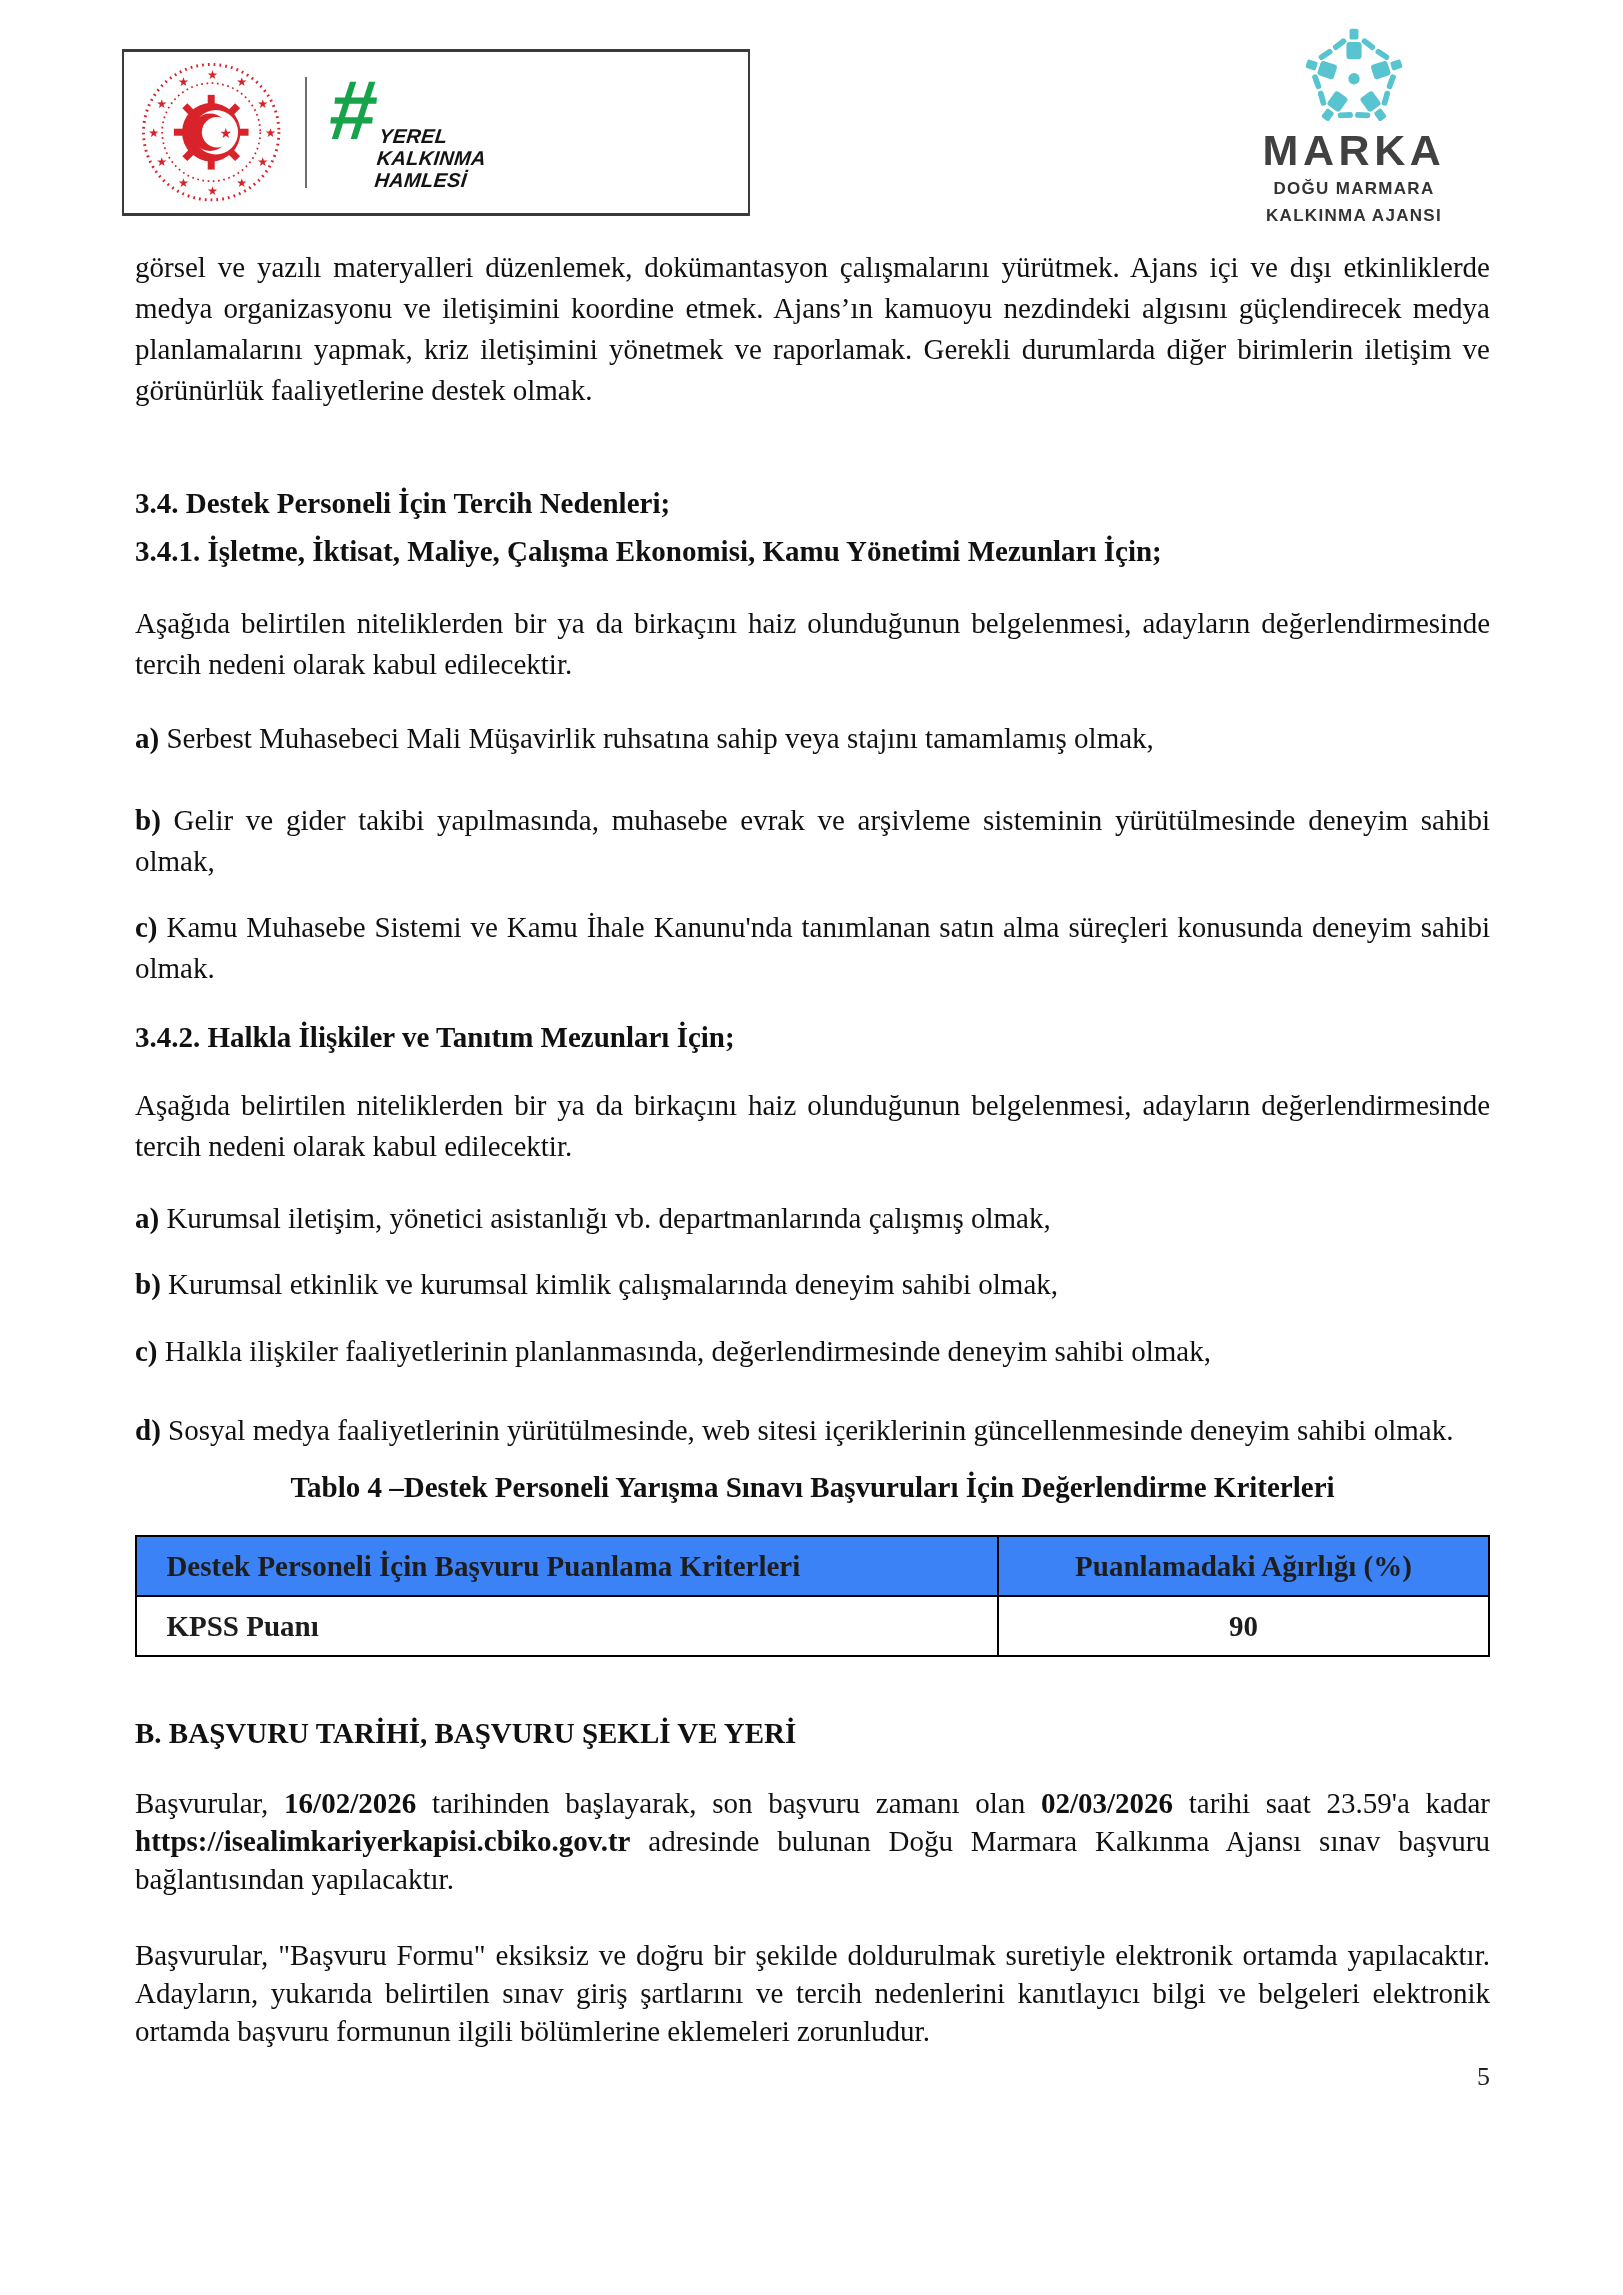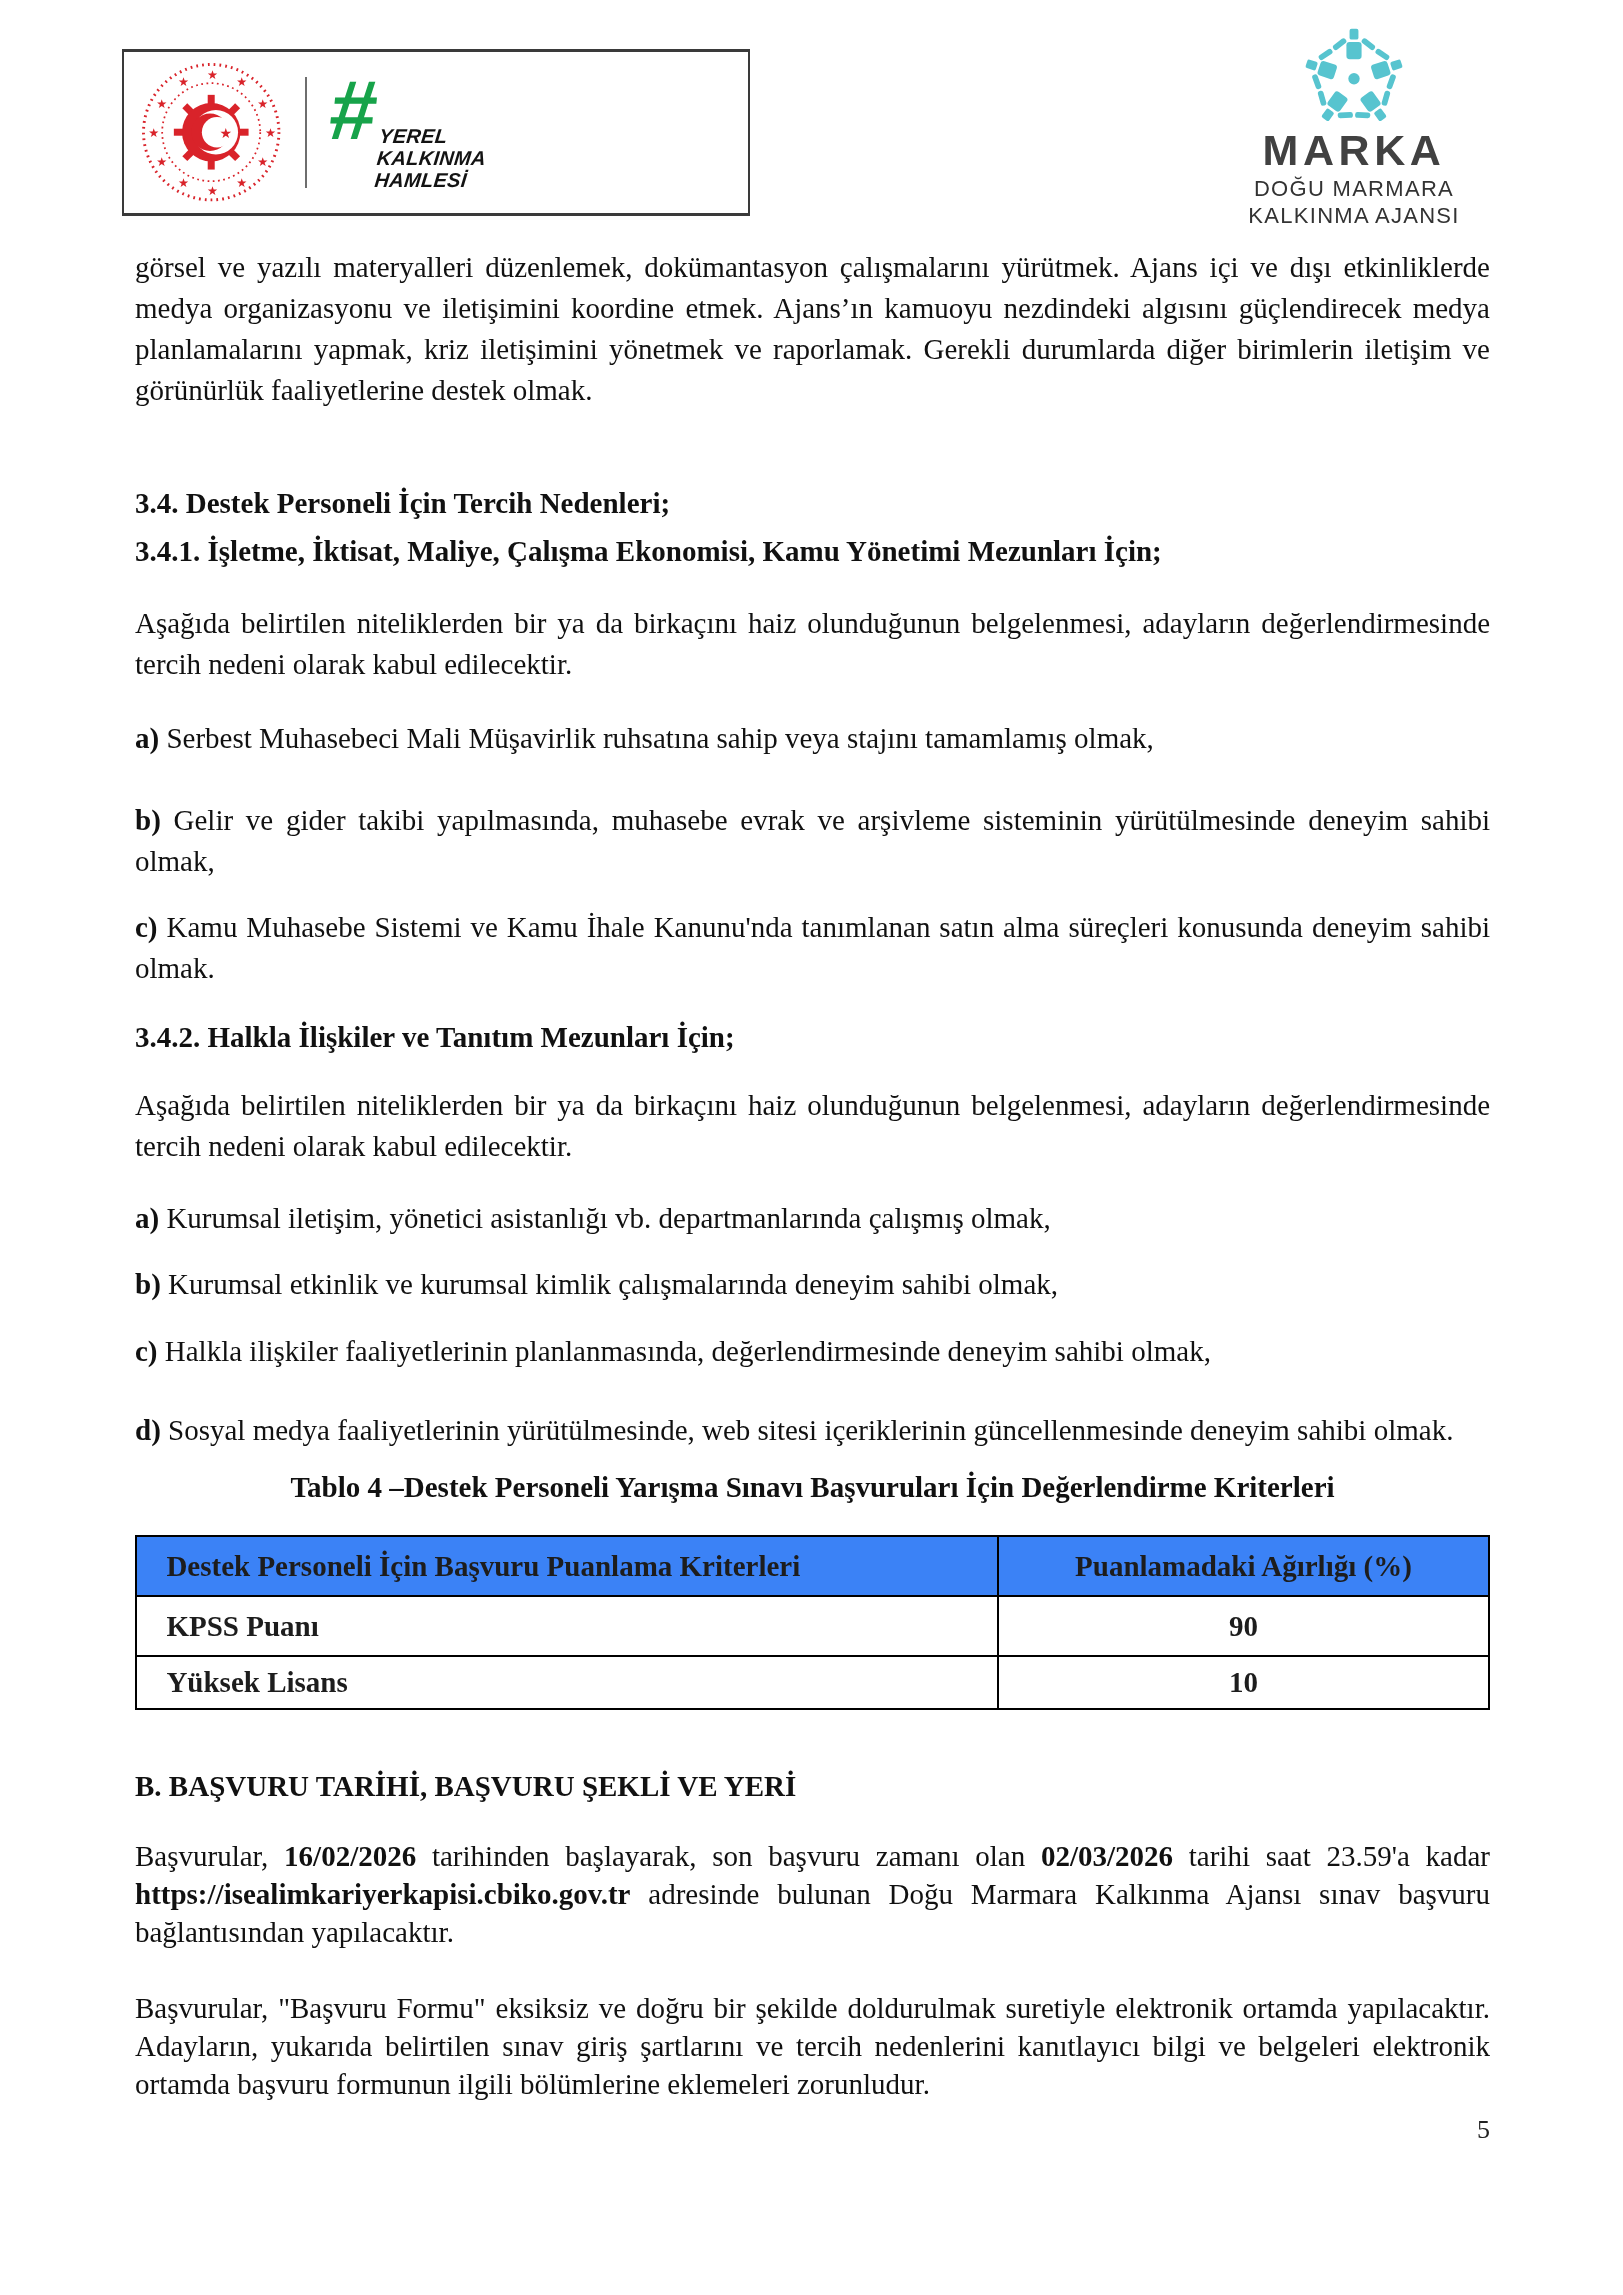--- a/index.html
+++ b/index.html
@@ -48,21 +48,21 @@
     position:absolute;right:151px;top:25px;width:236px;
     display:flex;flex-direction:column;align-items:center;
   }
   .marka-name{
     font-family:"Liberation Sans",sans-serif;
     font-weight:700;font-size:43px;letter-spacing:4.6px;
     color:#414141;margin-top:2.6px;
   }
   .marka-sub{
     font-family:"Liberation Sans",sans-serif;
-    font-weight:400;font-size:22px;line-height:27px;
+    font-weight:700;font-size:17px;line-height:27px;
     letter-spacing:1.3px;color:#333;text-align:center;
   }
   
   .content{padding:0 133px 0 135px;}
   .para{
     font-size:29px;line-height:41px;
     text-align:justify;margin:0;
   }
   .tight{line-height:38px;}
   .hd{font-weight:700;font-size:29px;line-height:41px;margin:0;}
@@ -238,24 +238,20 @@
         <tr>
           <th class="col1">Destek Personeli İçin Başvuru Puanlama Kriterleri</th>
           <th class="num">Puanlamadaki Ağırlığı (%)</th>
         </tr>
       </thead>
       <tbody>
         <tr class="r1">
           <td>KPSS Puanı</td>
           <td class="num">90</td>
         </tr>
-        <tr class="r2">
-          <td>Yüksek Lisans</td>
-          <td class="num">10</td>
-        </tr>
       </tbody>
     </table>
 
     <p class="hd hB">B. BAŞVURU TARİHİ, BAŞVURU ŞEKLİ VE YERİ</p>
 
     <p class="para tight pB1"><span>Başvurular, </span><span class="b">16/02/2026</span><span> tarihinden başlayarak, son başvuru zamanı olan </span><span class="b">02/03/2026</span><span> tarihi saat 23.59'a kadar </span><span class="b">https://isealimkariyerkapisi.cbiko.gov.tr</span><span> adresinde bulunan Doğu Marmara Kalkınma Ajansı sınav başvuru bağlantısından yapılacaktır.</span></p>
 
     <p class="para tight pB2">Başvurular, "Başvuru Formu" eksiksiz ve doğru bir şekilde doldurulmak suretiyle elektronik ortamda yapılacaktır. Adayların, yukarıda belirtilen sınav giriş şartlarını ve tercih nedenlerini kanıtlayıcı bilgi ve belgeleri elektronik ortamda başvuru formunun ilgili bölümlerine eklemeleri zorunludur.</p>
 
     <div class="pagenum">5</div>

